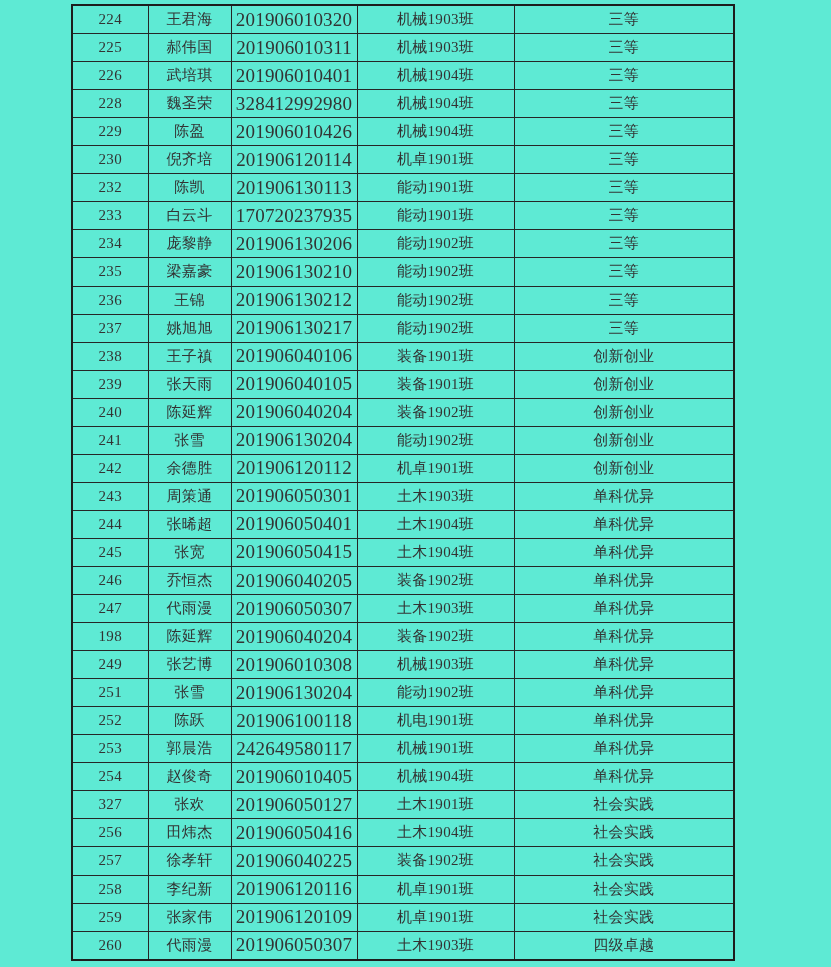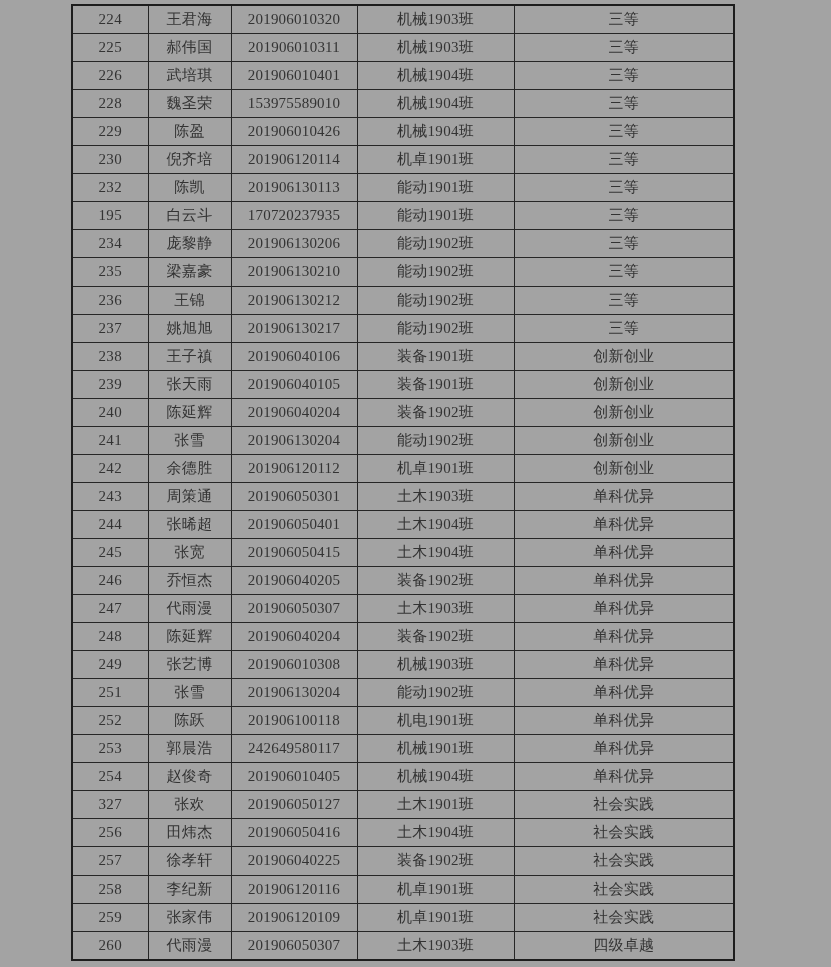--- a/index.html
+++ b/index.html
@@ -9,21 +9,21 @@
   }
   body {
     width: 831px;
     height: 967px;
     position: relative;
     font-family: "Liberation Serif", "DejaVu Serif", serif;
   }
   .page {
     position: absolute;
     inset: 0;
-    background: #a3a3a3;
+    background: #5eead4;
   }
   table.award-table {
     position: absolute;
     left: 71px;
     top: 4px;
     width: 662px;
     height: 957px;
     border-collapse: collapse;
     table-layout: fixed;
     border: 2px solid #1d1d1d;
@@ -34,21 +34,21 @@
     vertical-align: middle;
     padding: 0;
     font-size: 15px;
     color: #333333;
     white-space: nowrap;
     overflow: hidden;
     height: 25px;
     letter-spacing: 0.3px;
   }
   table.award-table td.col-id {
-    font-size: 15px;
+    font-size: 19px;
     letter-spacing: 0.2px;
   }
   
   col.c-no    { width: 76px;  }
   col.c-name  { width: 83px;  }
   col.c-id    { width: 126px; }
   col.c-class { width: 157px; }
   col.c-award { width: 220px; }
 </style>
 </head>
@@ -81,21 +81,21 @@
         <tr>
           <td>226</td>
           <td>武培琪</td>
           <td class="col-id">201906010401</td>
           <td>机械1904班</td>
           <td>三等</td>
         </tr>
         <tr>
           <td>228</td>
           <td>魏圣荣</td>
-          <td class="col-id">153975589010</td>
+          <td class="col-id">328412992980</td>
           <td>机械1904班</td>
           <td>三等</td>
         </tr>
         <tr>
           <td>229</td>
           <td>陈盈</td>
           <td class="col-id">201906010426</td>
           <td>机械1904班</td>
           <td>三等</td>
         </tr>
@@ -107,21 +107,21 @@
           <td>三等</td>
         </tr>
         <tr>
           <td>232</td>
           <td>陈凯</td>
           <td class="col-id">201906130113</td>
           <td>能动1901班</td>
           <td>三等</td>
         </tr>
         <tr>
-          <td>195</td>
+          <td>233</td>
           <td>白云斗</td>
           <td class="col-id">170720237935</td>
           <td>能动1901班</td>
           <td>三等</td>
         </tr>
         <tr>
           <td>234</td>
           <td>庞黎静</td>
           <td class="col-id">201906130206</td>
           <td>能动1902班</td>
@@ -212,21 +212,21 @@
           <td>单科优异</td>
         </tr>
         <tr>
           <td>247</td>
           <td>代雨漫</td>
           <td class="col-id">201906050307</td>
           <td>土木1903班</td>
           <td>单科优异</td>
         </tr>
         <tr>
-          <td>248</td>
+          <td>198</td>
           <td>陈延辉</td>
           <td class="col-id">201906040204</td>
           <td>装备1902班</td>
           <td>单科优异</td>
         </tr>
         <tr>
           <td>249</td>
           <td>张艺博</td>
           <td class="col-id">201906010308</td>
           <td>机械1903班</td>

